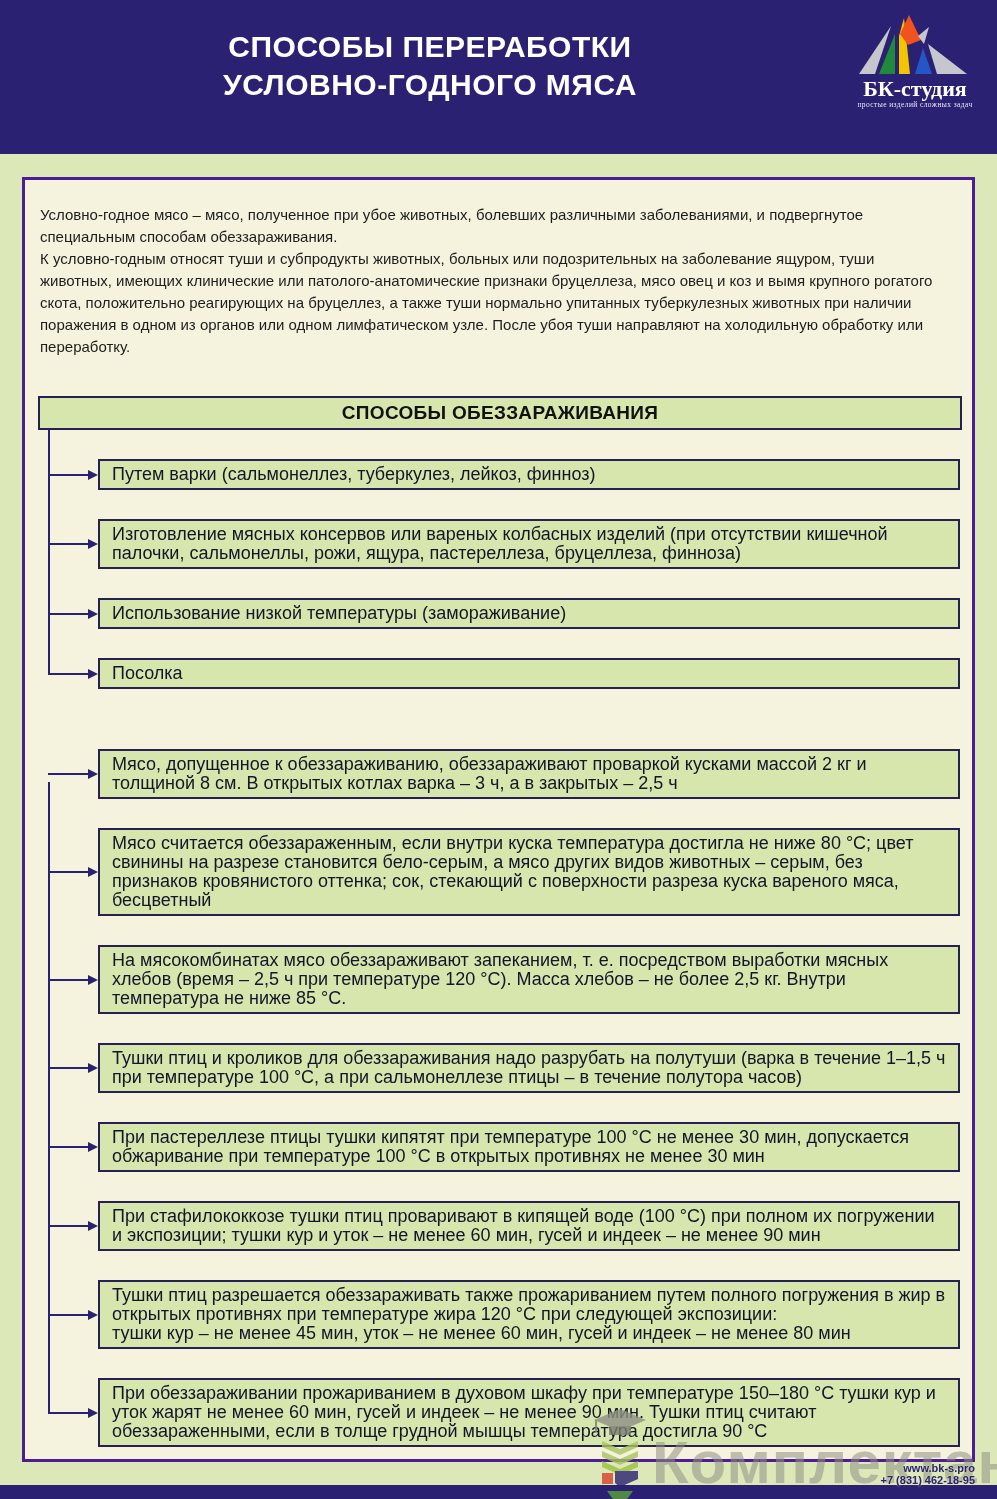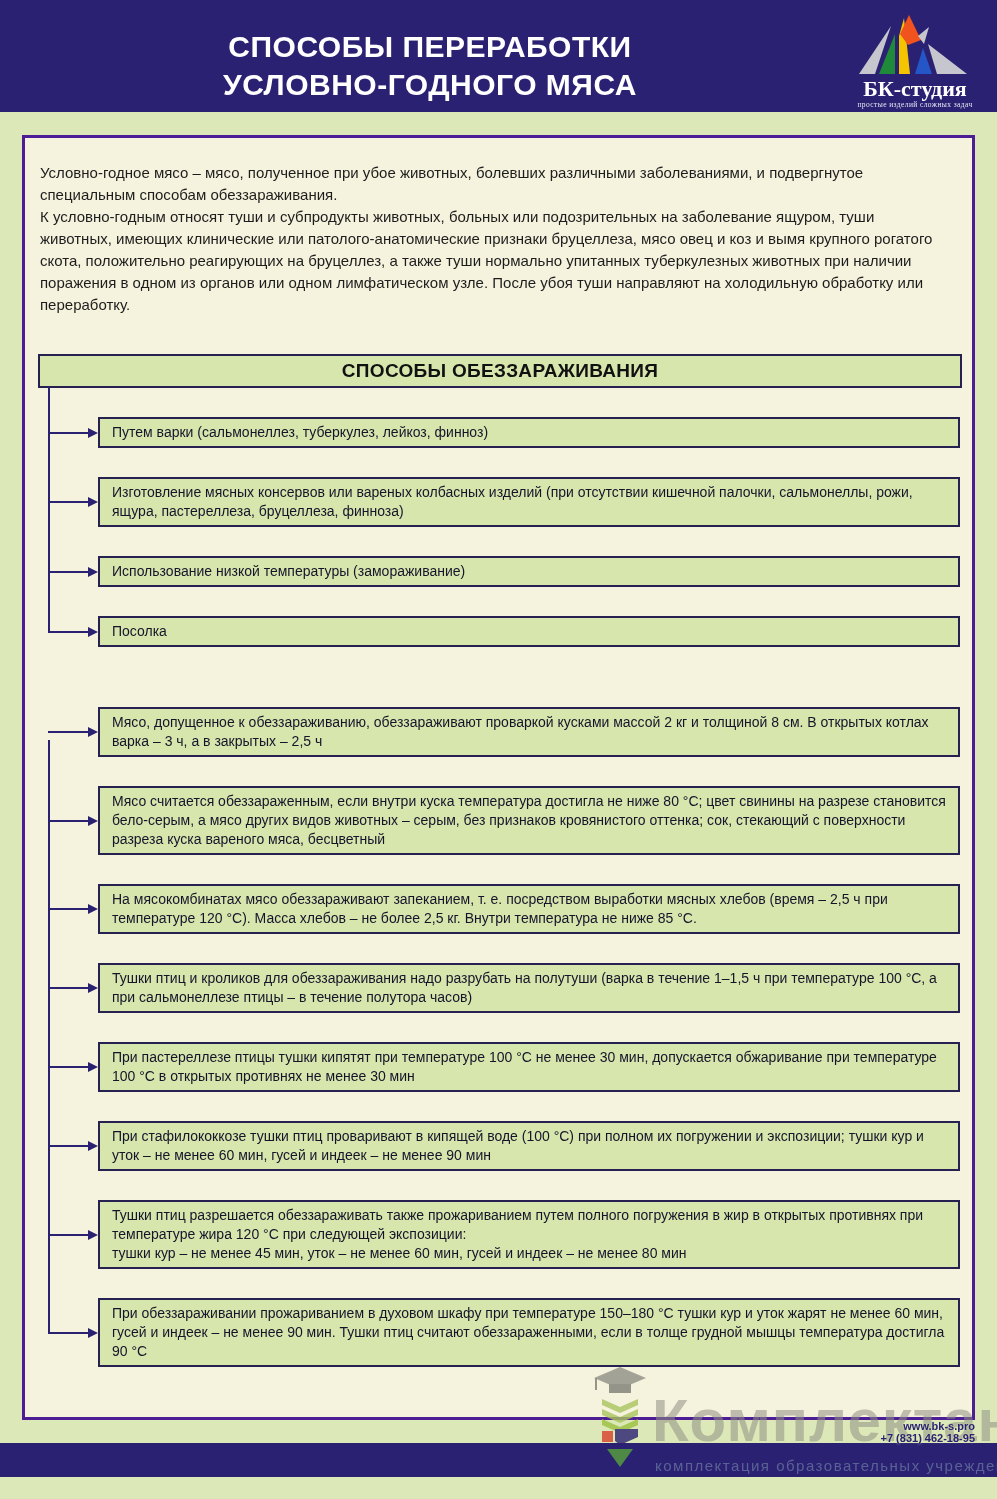--- a/index.html
+++ b/index.html
@@ -4,21 +4,21 @@
 <style>
   * { margin:0; padding:0; box-sizing:border-box; }
   html,body { background:#888; }
   .page {
     position:relative; width:997px; height:1499px; margin:0 auto;
     background:#dce8b8; overflow:hidden;
     font-family:"Liberation Sans", sans-serif; color:#1d1d1d;
   }
   
   .topbar {
-    position:relative; height:112px; background:#2b2173; color:#fff;
+    position:relative; height:154px; background:#2b2173; color:#fff;
   }
   .title-block { position:absolute; left:0; top:28px; width:860px; text-align:center; }
   .title-line { font-size:30px; font-weight:bold; line-height:38px; letter-spacing:.5px; }
   .logo { position:absolute; right:6px; top:12px; width:152px; height:126px; text-align:center; }
   .logo svg { display:block; margin:0 auto; }
   .logo-name { font-family:"Liberation Serif", serif; font-weight:bold; font-size:22px; line-height:22px; color:#fff; }
   .logo-tagline { font-family:"Liberation Serif", serif; font-size:7.5px; line-height:10px; color:#e8e8f5; letter-spacing:.4px; }
   
   .body-bg { background:#dce8b8; padding:23px 22px 0 22px; }
   .panel {
@@ -43,21 +43,21 @@
     position:absolute; left:-50px; top:50%; transform:translateY(-50%);
     width:50px; display:flex; align-items:center;
   }
   .cline { flex:1; height:2px; background:#2b2173; }
   .chead {
     width:0; height:0;
     border-left:10px solid #2b2173; border-top:5px solid transparent; border-bottom:5px solid transparent;
   }
   .box {
     background:#d7e6ac; border:2px solid #262150; padding:4px 12px;
-    font-size:14px; line-height:19px; color:#14142a; min-height:31px;
+    font-size:18px; line-height:19px; color:#14142a; min-height:31px;
     display:flex; align-items:flex-start;
   }
   .box-text { white-space:pre-line; }
   
   .footer { position:relative; height:57px; }
   .strip-green { height:23px; background:#dce8b8; }
   .strip-navy { height:34px; background:#2b2173; }
   .contacts {
     position:absolute; right:22px; top:0; text-align:right; z-index:4;
     font-size:11px; font-weight:bold; color:#2b2173; line-height:12px;

